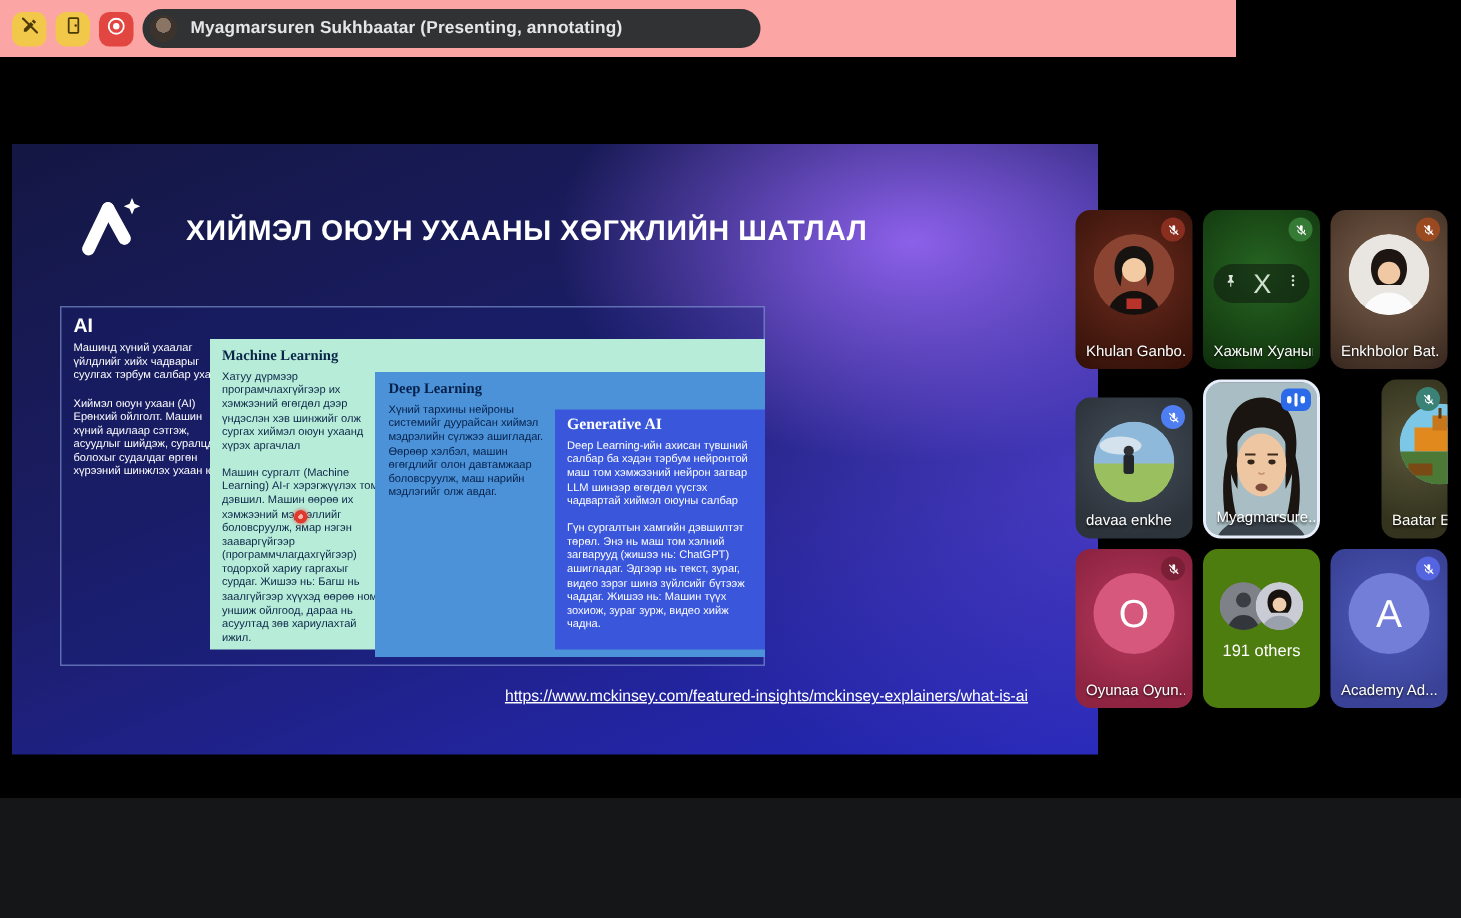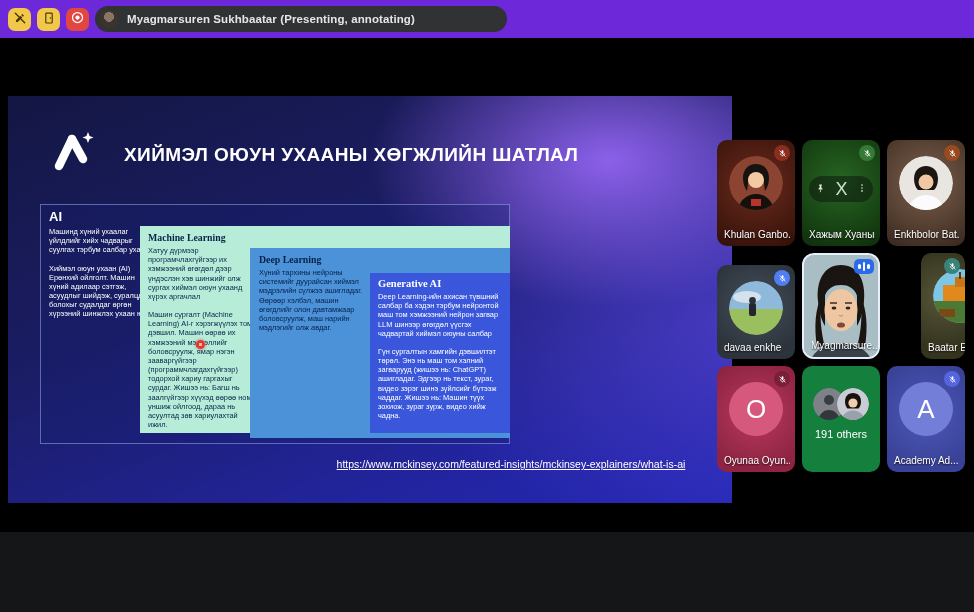--- a/index.html
+++ b/index.html
@@ -4,21 +4,21 @@
 <style>
   * { box-sizing: border-box; }
   html,body { margin:0; padding:0; }
   body {
     width:974px; height:612px; position:relative; overflow:hidden;
     background:#000; font-family:"Liberation Sans", sans-serif;
     -webkit-font-smoothing:antialiased;
   }
 
   
-  .topbar { position:absolute; left:0; top:0; width:974px; height:38px; background:#6d28d9; }
+  .topbar { position:absolute; left:0; top:0; width:824px; height:38px; background:#fca5a5; }
   .tb-btn { position:absolute; top:8px; width:23px; height:23px; border-radius:7px;
             display:flex; align-items:center; justify-content:center; cursor:pointer; }
   .tb-yellow { background:#f2c84b; }
   .tb-red { background:#e14640; }
   .presenter-pill { position:absolute; left:95px; top:6px; width:412px; height:26px;
             border-radius:13px; background:#303234; display:flex; align-items:center;
             gap:9px; padding-left:5px; }
   .pill-avatar { width:18px; height:18px; border-radius:50%; overflow:hidden;
             background:radial-gradient(circle at 50% 38%, #8a7464 0 34%, #3c332c 35% 100%); flex:0 0 auto; }
   .pill-text { font-size:11.5px; color:#e6e6e6; font-weight:700; letter-spacing:.1px; }
@@ -71,21 +71,21 @@
   .letter-circle { position:absolute; left:12px; top:16px; width:54px; height:54px; border-radius:50%;
     display:flex; align-items:center; justify-content:center; font-size:26px; color:#fff; }
 
   .t-khulan   { background:radial-gradient(circle at 50% 42%, #6e2b1d 0%, #471a10 62%, #331007 100%); }
   .t-khajym   { background:radial-gradient(circle at 50% 40%, #276623 0%, #174213 65%, #0f2c0c 100%); }
   .t-enkhbolor{ background:radial-gradient(circle at 50% 40%, #7e6150 0%, #4e3a2c 68%, #382720 100%); }
   .t-davaa    { background:radial-gradient(circle at 50% 42%, #454e59 0%, #2c333b 78%);margin-top:12px; }
   .t-myagmar  { background:linear-gradient(180deg,#aabfc5 0%, #93a9b0 100%); border:2px solid #e8eefc; border-radius:12px; }
   .t-baatar   { background:radial-gradient(circle at 50% 42%, #585639 0%, #34331e 78%);margin-left:34px; }
   .t-oyunaa   { background:radial-gradient(circle at 50% 45%, #ba3a5d 0%, #8e2442 78%); }
-  .t-others   { background:#15803d; }
+  .t-others   { background:#4d7c0f; }
   .t-academy  { background:radial-gradient(circle at 50% 45%, #4e5abd 0%, #394296 78%); }
   .oyunaa-c   { background:#d6587c; }
   .academy-c  { background:#737ed9; }
 
   .hover-pill { position:absolute; left:7px; top:36px; width:64px; height:26px; border-radius:13px;
     background:rgba(15,24,14,.55); display:flex; align-items:center; justify-content:space-between;
     padding:0 6px; }
   .hover-letter { font-size:18px; color:#cfe0cf; font-weight:400; line-height:1; }
 
   .audio-badge { position:absolute; top:4px; right:4px; width:20px; height:15px; border-radius:5px;

